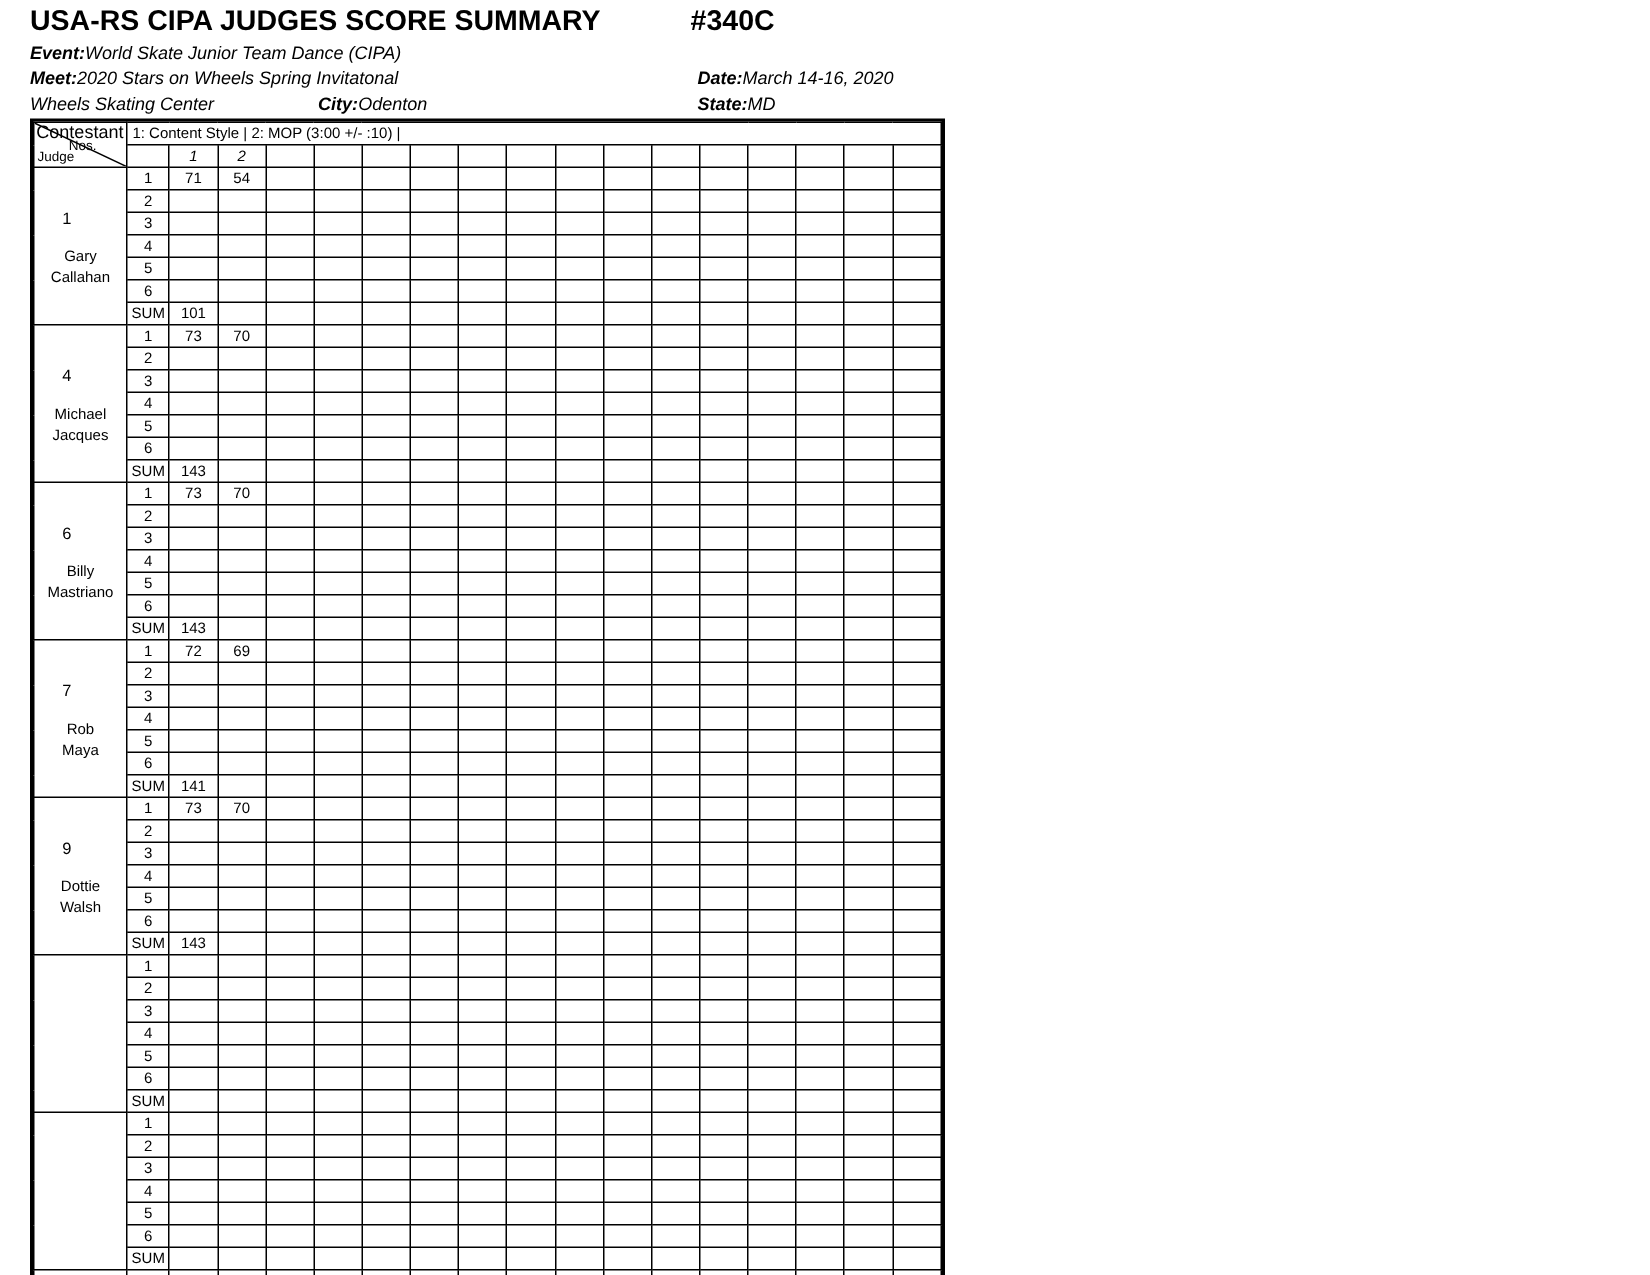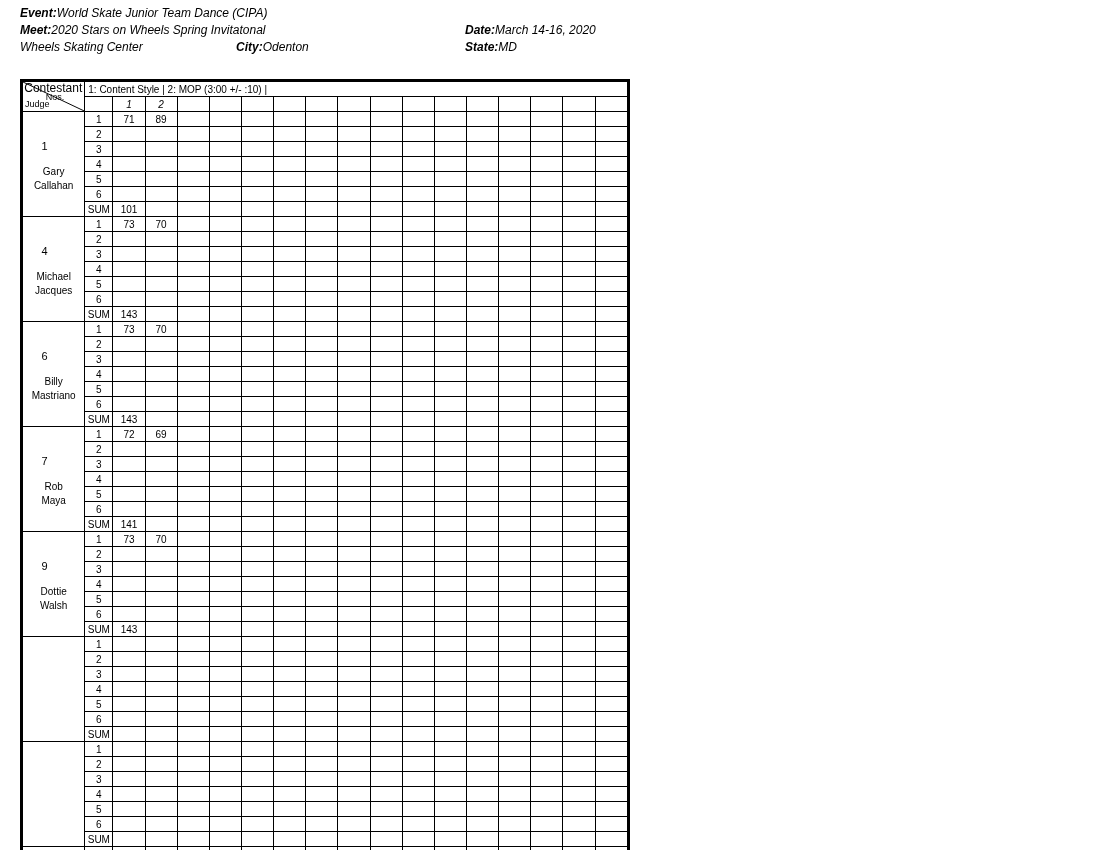--- a/index.html
+++ b/index.html
@@ -159,40 +159,44 @@
   .total-label {
     text-align: right !important;
     padding-right: 2px !important;
     font-size: 10px;
   }
 </style>
 </head>
 <body>
 
 <div class="header">
+  <div class="title-row">
+    <span class="doc-title">USA-RS CIPA JUDGES SCORE SUMMARY</span>
+    <span class="doc-number">#340C</span>
+  </div>
 
   <div class="meta-row">
     <div class="meta-left">
       <span class="lbl">Event:</span><span>World Skate Junior Team Dance  (CIPA)</span>
     </div>
   </div>
 
   <div class="meta-row">
     <div class="meta-left">
       <span class="lbl">Meet:</span><span>2020 Stars on Wheels Spring Invitatonal</span>
     </div>
     <div class="meta-right">
       <span class="lbl">Date:</span><span>March 14-16, 2020</span>
     </div>
   </div>
 
   <div class="meta-row">
     <div class="meta-left">
       <span>Wheels Skating Center</span>
-      <span style="margin-left:90px;"><span class="lbl">City:</span><span>Odenton</span></span>
+      <span style="margin-left:66px;"><span class="lbl">City:</span><span>Odenton</span></span>
     </div>
     <div class="meta-right">
       <span class="lbl">State:</span><span>MD</span>
     </div>
   </div>
 </div>
 
 <div class="sheet">
   <table class="grid">
     <colgroup id="colgroup">
@@ -246,21 +250,21 @@
           <td class="col-head"></td>
           <td class="col-head"></td>
         </tr>
         <tr>
           <td class="judge-cell" rowspan="7">
             <span class="jnum">1</span>
             <span class="jname">Gary<br>Callahan</span>
           </td>
           <td class="rownum">1</td>
           <td class="score">71</td>
-          <td class="score">89</td>
+          <td class="score">54</td>
           <td class="score"></td>
           <td class="score"></td>
           <td class="score"></td>
           <td class="score"></td>
           <td class="score"></td>
           <td class="score"></td>
           <td class="score"></td>
           <td class="score"></td>
           <td class="score"></td>
           <td class="score"></td>

